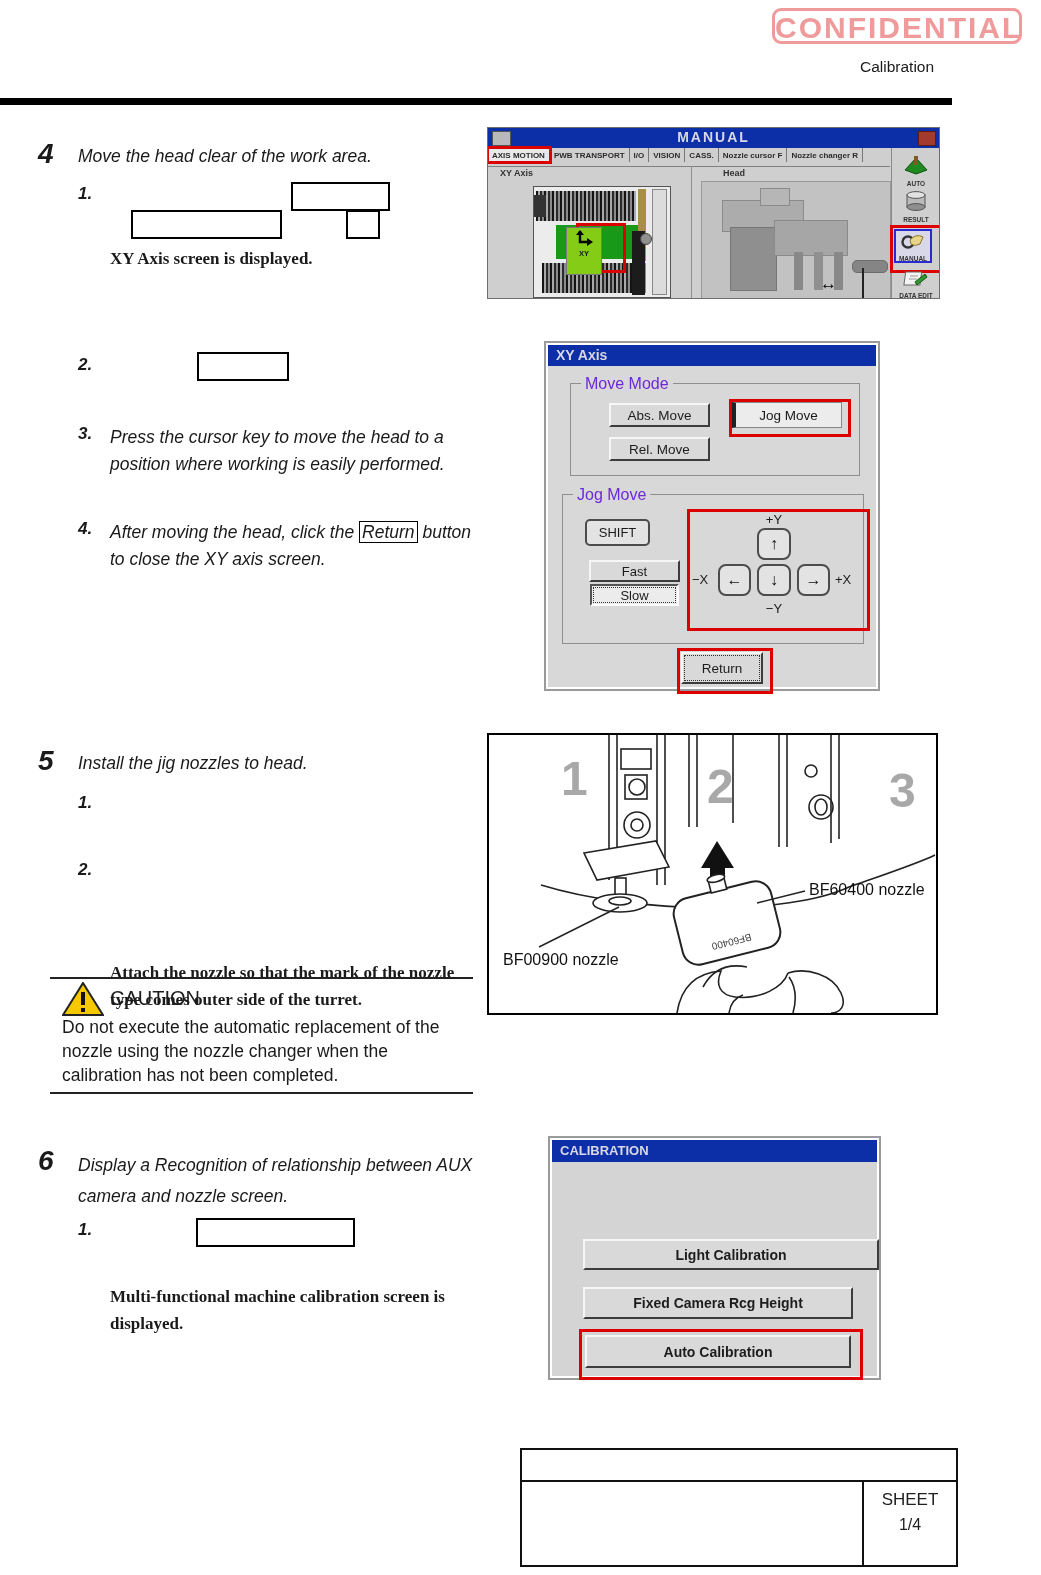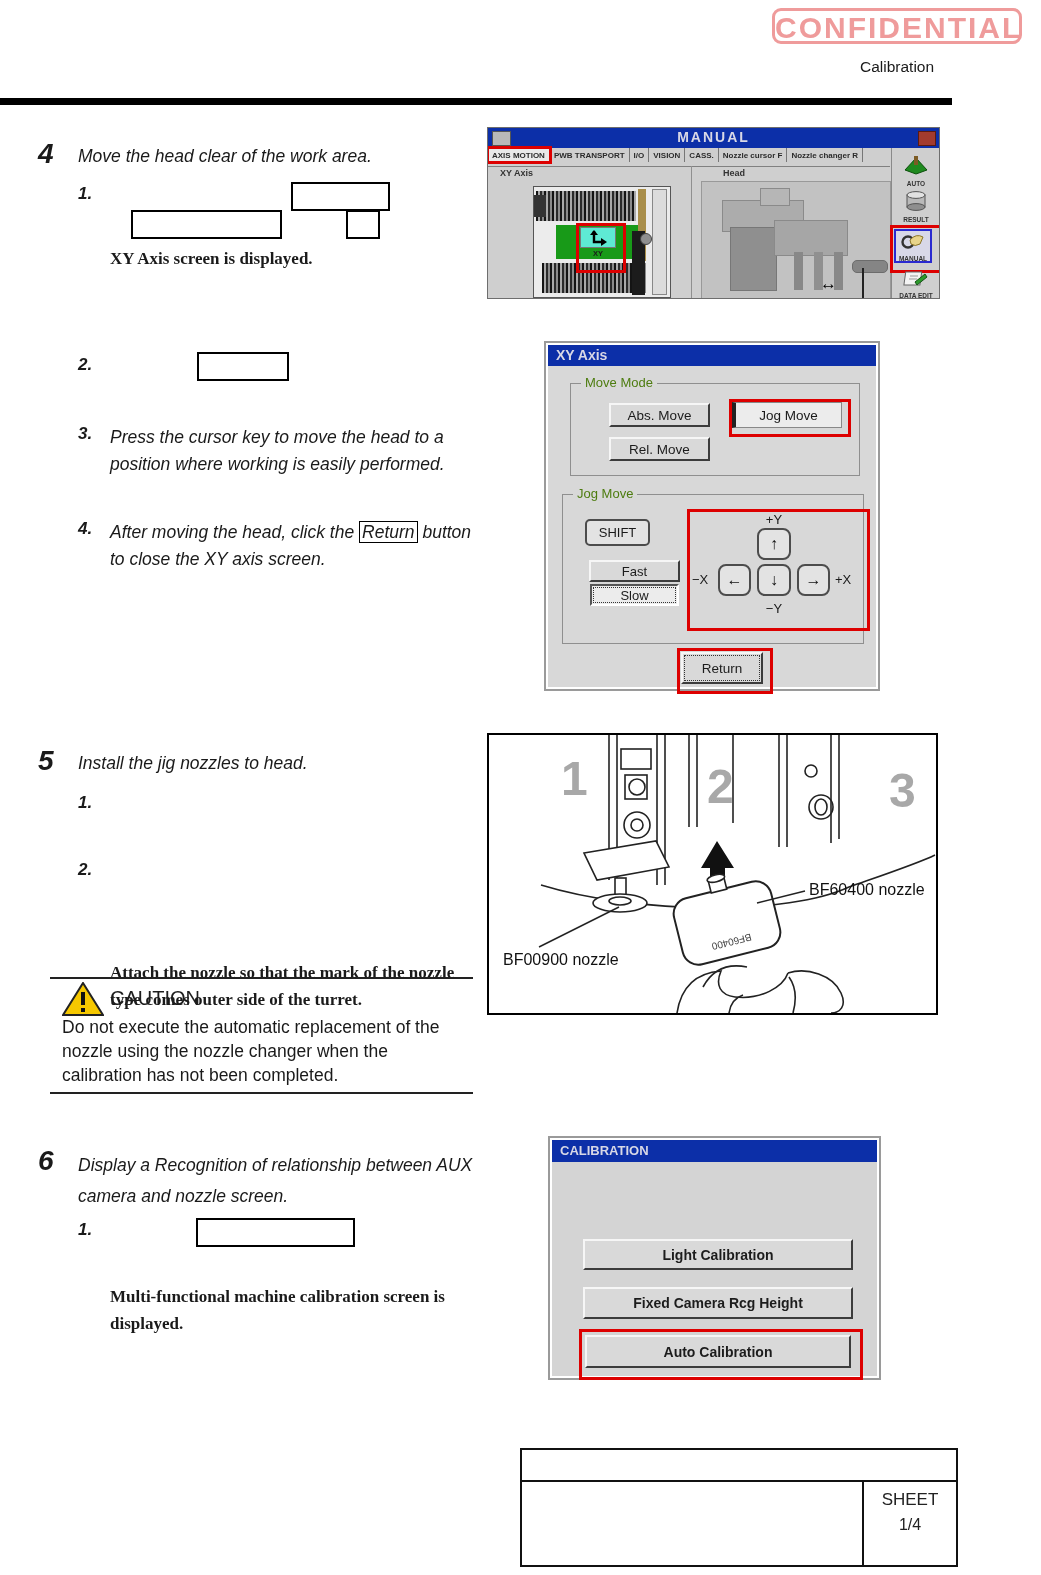--- a/index.html
+++ b/index.html
@@ -13,21 +13,21 @@
   .bx{border:2px solid #000;background:#fff;}
   .rb{border:3px solid #dd0000;}
   .tbar{background:#0c2fa8;color:#d8d8e6;font-weight:bold;}
   .b3d{background:#d9d9d9;border-top:2px solid #f6f6f6;border-left:2px solid #f6f6f6;
        border-right:2px solid #3c3c3c;border-bottom:2px solid #3c3c3c;
        display:flex;align-items:center;justify-content:center;box-sizing:border-box;color:#1c1c1c;}
   .pressed{background:#ececec;border-top:2px solid #555;border-left:2px solid #555;
        border-right:2px solid #fff;border-bottom:2px solid #fff;
        display:flex;align-items:center;justify-content:center;box-sizing:border-box;color:#1c1c1c;}
   .grp{border:1.5px solid #8f8f8f;box-sizing:border-box;}
-  .leg{position:absolute;top:-9px;left:10px;background:#d8d8d8;padding:0 4px;font-size:13px;color:#4d7c0f;}
+  .leg{position:absolute;top:-9px;left:10px;background:#d8d8d8;padding:0 4px;font-size:16px;color:#6d28d9;}
   .padbtn{background:#e3e3e3;border:2px solid #4c4c4c;border-radius:8px;box-sizing:border-box;
        display:flex;align-items:center;justify-content:center;font-size:16px;font-weight:bold;color:#111;}
   .tab{display:inline-block;font-size:8px;font-weight:bold;color:#2b2b2b;padding:3px 4px 2px 4px;
        border-right:1px solid #777;vertical-align:top;white-space:nowrap;}
   .sideLbl{font-size:6.5px;font-weight:bold;color:#333;text-align:center;}
   .stripes{background:repeating-linear-gradient(90deg,#141414 0 2px,#a9a9a9 2px 4px,#2a2a2a 4px 6px,#8b8b8b 6px 8px);}
   .dotfocus{outline:1px dotted #333;outline-offset:-4px;}
 </style>
 </head>
 <body>
@@ -79,21 +79,21 @@
       <div class="abs stripes" style="left:2px;top:4px;width:100px;height:30px;"></div>
       <div class="abs" style="left:0;top:8px;width:12px;height:22px;background:#333;"></div>
       <div class="abs" style="left:22px;top:38px;width:90px;height:34px;background:#189a18;"></div>
       <div class="abs stripes" style="left:8px;top:76px;width:104px;height:30px;"></div>
       <div class="abs" style="left:104px;top:2px;width:8px;height:72px;background:#a98e4a;"></div>
       <div class="abs" style="left:98px;top:44px;width:13px;height:64px;background:#1c1c1c;"></div>
       <div class="abs" style="left:118px;top:2px;width:13px;height:104px;background:#dcdcdc;border:1px solid #888;"></div>
       <div class="abs" style="left:106px;top:46px;width:10px;height:10px;background:#8f8f8f;border-radius:50%;border:1px solid #444;"></div>
 
       <div class="abs rb" style="left:42px;top:36px;width:44px;height:44px;"></div>
-      <div class="abs" style="left:46px;top:40px;width:36px;height:21px;background:#5eead4;border:1px solid #777;text-align:center;box-sizing:border-box;">
+      <div class="abs" style="left:32px;top:40px;width:36px;height:48px;background:#84cc16;border:1px solid #777;text-align:center;box-sizing:border-box;">
         <svg width="20" height="18" viewBox="0 0 20 18" style="margin-top:2px;">
           <path d="M6 1 L6 12 L15 12" fill="none" stroke="#000" stroke-width="2.4"></path>
           <path d="M13 8 L19 12 L13 16 Z" fill="#000"></path>
           <path d="M2 5 L6 0 L10 5 Z" fill="#000"></path>
         </svg>
         <div style="font-size:7.5px;font-weight:bold;margin-top:-3px;">XY</div>
       </div>
     </div>
 
     <div class="abs" style="left:203px;top:38px;width:1px;height:132px;background:#909090;"></div>
@@ -266,21 +266,21 @@
 
   <div class="abs stepnum" style="left:38px;top:1145px;">6</div>
   <div class="abs bodytext" style="left:78px;top:1150px;width:420px;line-height:1.75;">Display a Recognition of relationship between AUX camera and nozzle screen.</div>
   <div class="abs subnum" style="left:78px;top:1220px;">1.</div>
   <div class="abs bx" style="left:196px;top:1218px;width:155px;height:25px;"></div>
   <div class="abs serifnote" style="left:110px;top:1283px;width:380px;">Multi-functional machine calibration screen is displayed.</div>
 
   <div class="abs" style="left:548px;top:1136px;width:333px;height:244px;background:#d4d4d4;border:2px solid #9a9a9a;
               box-shadow:inset 0 0 0 2px #ffffff;box-sizing:border-box;">
     <div class="abs tbar" style="left:2px;top:2px;width:325px;height:22px;font-size:13px;line-height:22px;padding-left:8px;box-sizing:border-box;">CALIBRATION</div>
-    <div class="abs b3d" style="left:33px;top:101px;width:270px;height:31px;font-size:14px;font-weight:bold;">Light Calibration</div>
+    <div class="abs b3d" style="left:33px;top:101px;width:296px;height:31px;font-size:14px;font-weight:bold;">Light Calibration</div>
     <div class="abs b3d" style="left:33px;top:149px;width:270px;height:32px;font-size:14px;font-weight:bold;">Fixed Camera Rcg Height</div>
     <div class="abs rb" style="left:29px;top:191px;width:278px;height:45px;"></div>
     <div class="abs b3d" style="left:35px;top:197px;width:266px;height:33px;font-size:14px;font-weight:bold;">Auto Calibration</div>
   </div>
 
   <div class="abs" style="left:520px;top:1448px;width:438px;height:119px;border:2px solid #111;box-sizing:border-box;background:#fff;">
     <div class="abs" style="left:0;top:30px;width:434px;height:2px;background:#111;"></div>
     <div class="abs" style="left:340px;top:30px;width:2px;height:85px;background:#111;"></div>
     <div class="abs" style="left:342px;top:40px;width:92px;text-align:center;font-size:17px;color:#222;">SHEET</div>
     <div class="abs" style="left:342px;top:66px;width:92px;text-align:center;font-size:16px;color:#222;">1/4</div>

